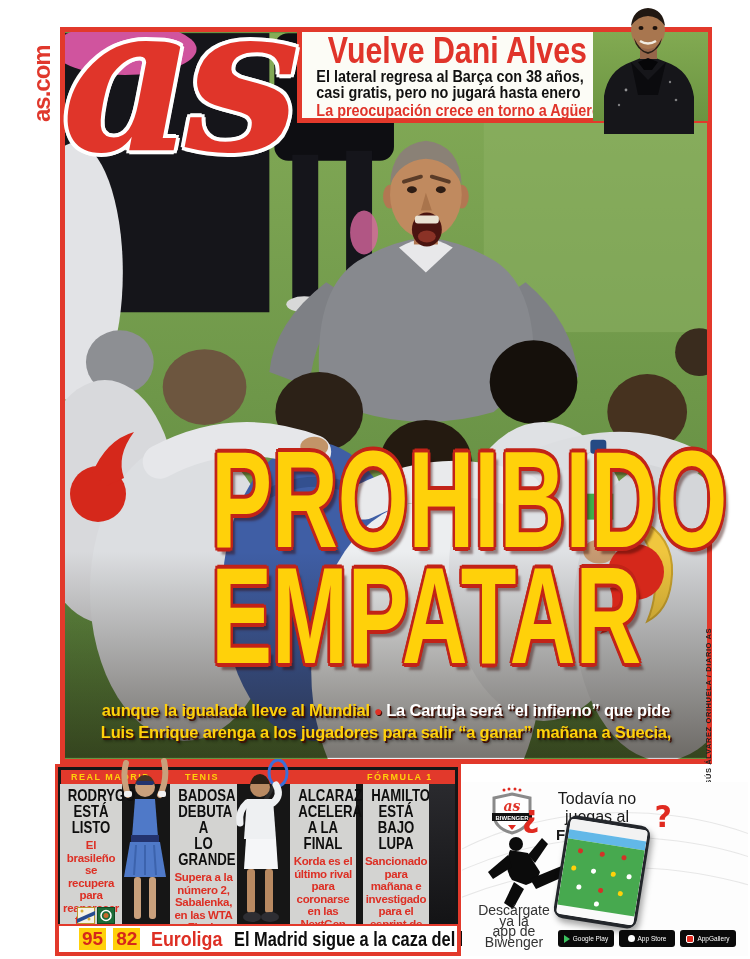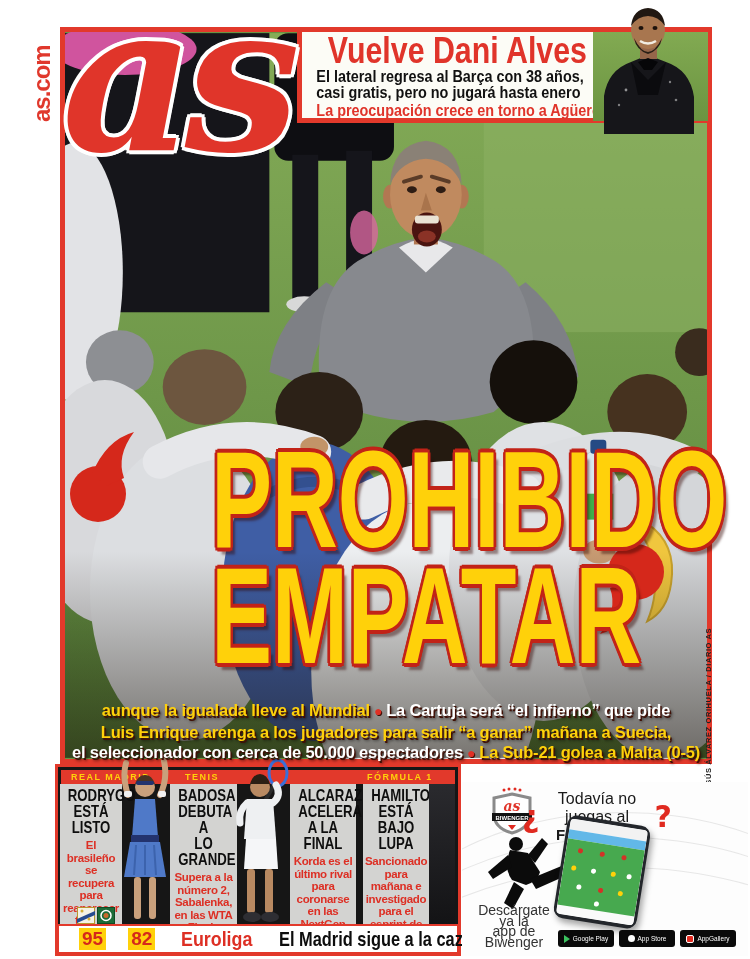--- a/index.html
+++ b/index.html
@@ -77,21 +77,21 @@
                   white-space:pre-line;transform:scaleX(.8);transform-origin:center top;}
   .panel-text{font-weight:bold;font-size:11.5px;line-height:12.5px;color:#dd2f24;
               margin-top:4px;letter-spacing:-.3px;}
   .strip-photo{position:absolute;z-index:2;}
   #badosa-photo{left:60px;top:-10px;}
   #alcaraz-photo{left:174px;top:-8px;}
   #hamilton-photo{position:absolute;left:371px;top:17px;width:26px;height:142px;
                   background:linear-gradient(#2a2a2e,#131315);}
   #score-bar{position:absolute;left:-1px;right:-1px;bottom:-1px;height:30px;background:#fff;
              border:2px solid #e2392b;box-sizing:border-box;display:flex;align-items:center;
-             padding-left:20px;gap:22px;}
+             padding-left:20px;gap:7px;}
   .crest{position:absolute;top:-19px;}
   #crest-home{left:18px;} #crest-away{left:38px;}
   .score-box{background:#ffd10a;color:#d5281b;font-weight:bold;font-size:19px;
              line-height:22px;padding:0 3px;}
   #competition{color:#dd2f24;font-weight:bold;font-size:21px;transform:scaleX(.85);
                transform-origin:left center;margin-left:4px;white-space:nowrap;}
   #score-headline{color:#0d0d0d;font-weight:bold;font-size:21px;transform:scaleX(.78);
                   transform-origin:left center;margin-left:-8px;white-space:nowrap;}
 
   
@@ -246,21 +246,20 @@
     <path d="M12 46 Q20 68 2 92 Q30 84 44 50 L30 38 Z" fill="#d5281b"></path>
   </svg>
   <div id="main-headline">
     <div class="hl-line">PROHIBIDO</div>
     <div class="hl-line">EMPATAR</div>
   </div>
 
   <div id="deck">
     <div class="line"><span class="y">aunque la igualada lleve al Mundial</span><span class="b">●</span><span class="w">La Cartuja será “el infierno” que pide</span></div>
     <div class="line"><span class="y">Luis Enrique arenga a los jugadores para salir “a ganar” mañana a Suecia,</span></div>
-    <div class="line"><span class="w">el seleccionador con cerca de 50.000 espectadores</span><span class="b">●</span><span class="y">La Sub-21 golea a Malta (0-5)</span></div>
   </div>
 
   <div id="photo-credit">JESÚS ÁLVAREZ ORIHUELA / DIARIO AS</div>
 
   <div id="bottom-strip">
     <div id="strip-bar">
       <span class="strip-label" id="label-0">REAL MADRID</span>
       <span class="strip-label" id="label-1">TENIS</span>
       <span class="strip-label" id="label-3">FÓRMULA 1</span>
     </div>

